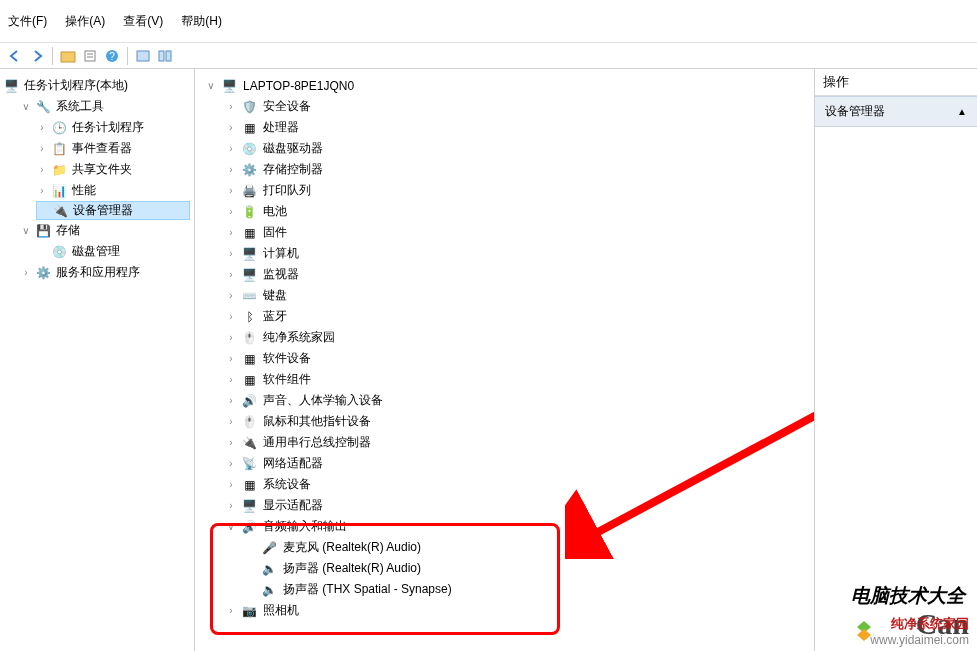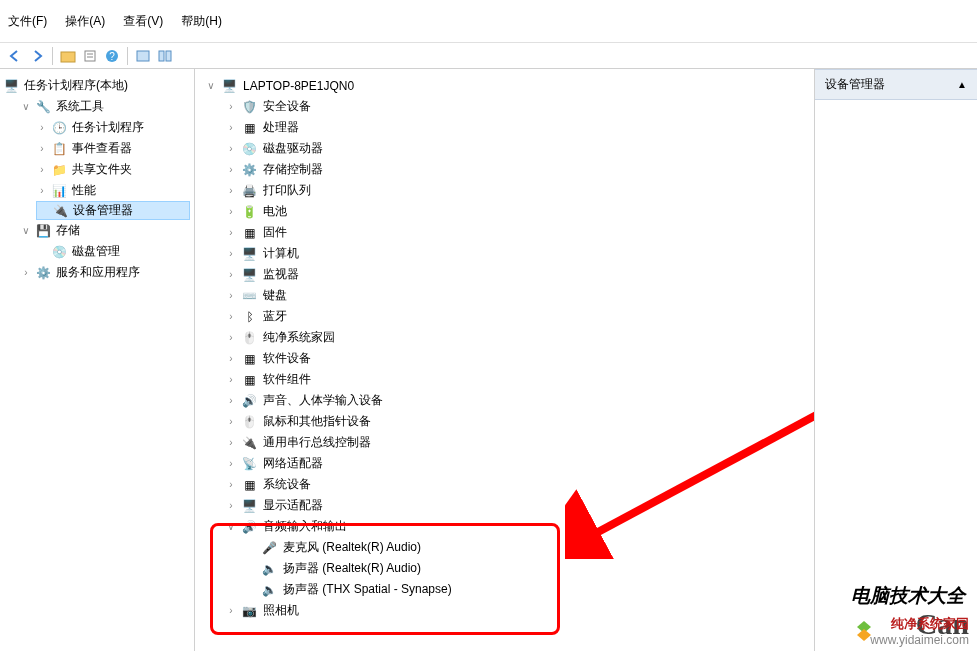--- a/index.html
+++ b/index.html
@@ -286,20 +286,21 @@
    <defs>
           <marker id="ah" markerWidth="12" markerHeight="12" refX="2" refY="6" orient="auto">
             <path d="M0,0 L12,6 L0,12 Z" fill="#ff0000"></path>
           </marker>
         </defs>
    <line x1="300" y1="10" x2="20" y2="160" stroke="#ff0000" stroke-width="8" marker-end="url(#ah)"></line>
  </svg>
 </div>
 
 <div class="right-pane">
+  <div class="hdr">操作</div>
   <div class="row sec">
         <span>设备管理器</span>
         <span class="caret">▲</span>
       </div>
 </div>
 
 </div>
 
 <div class="watermark1">电脑技术大全</div>
 <div class="watermark2">Can</div>

